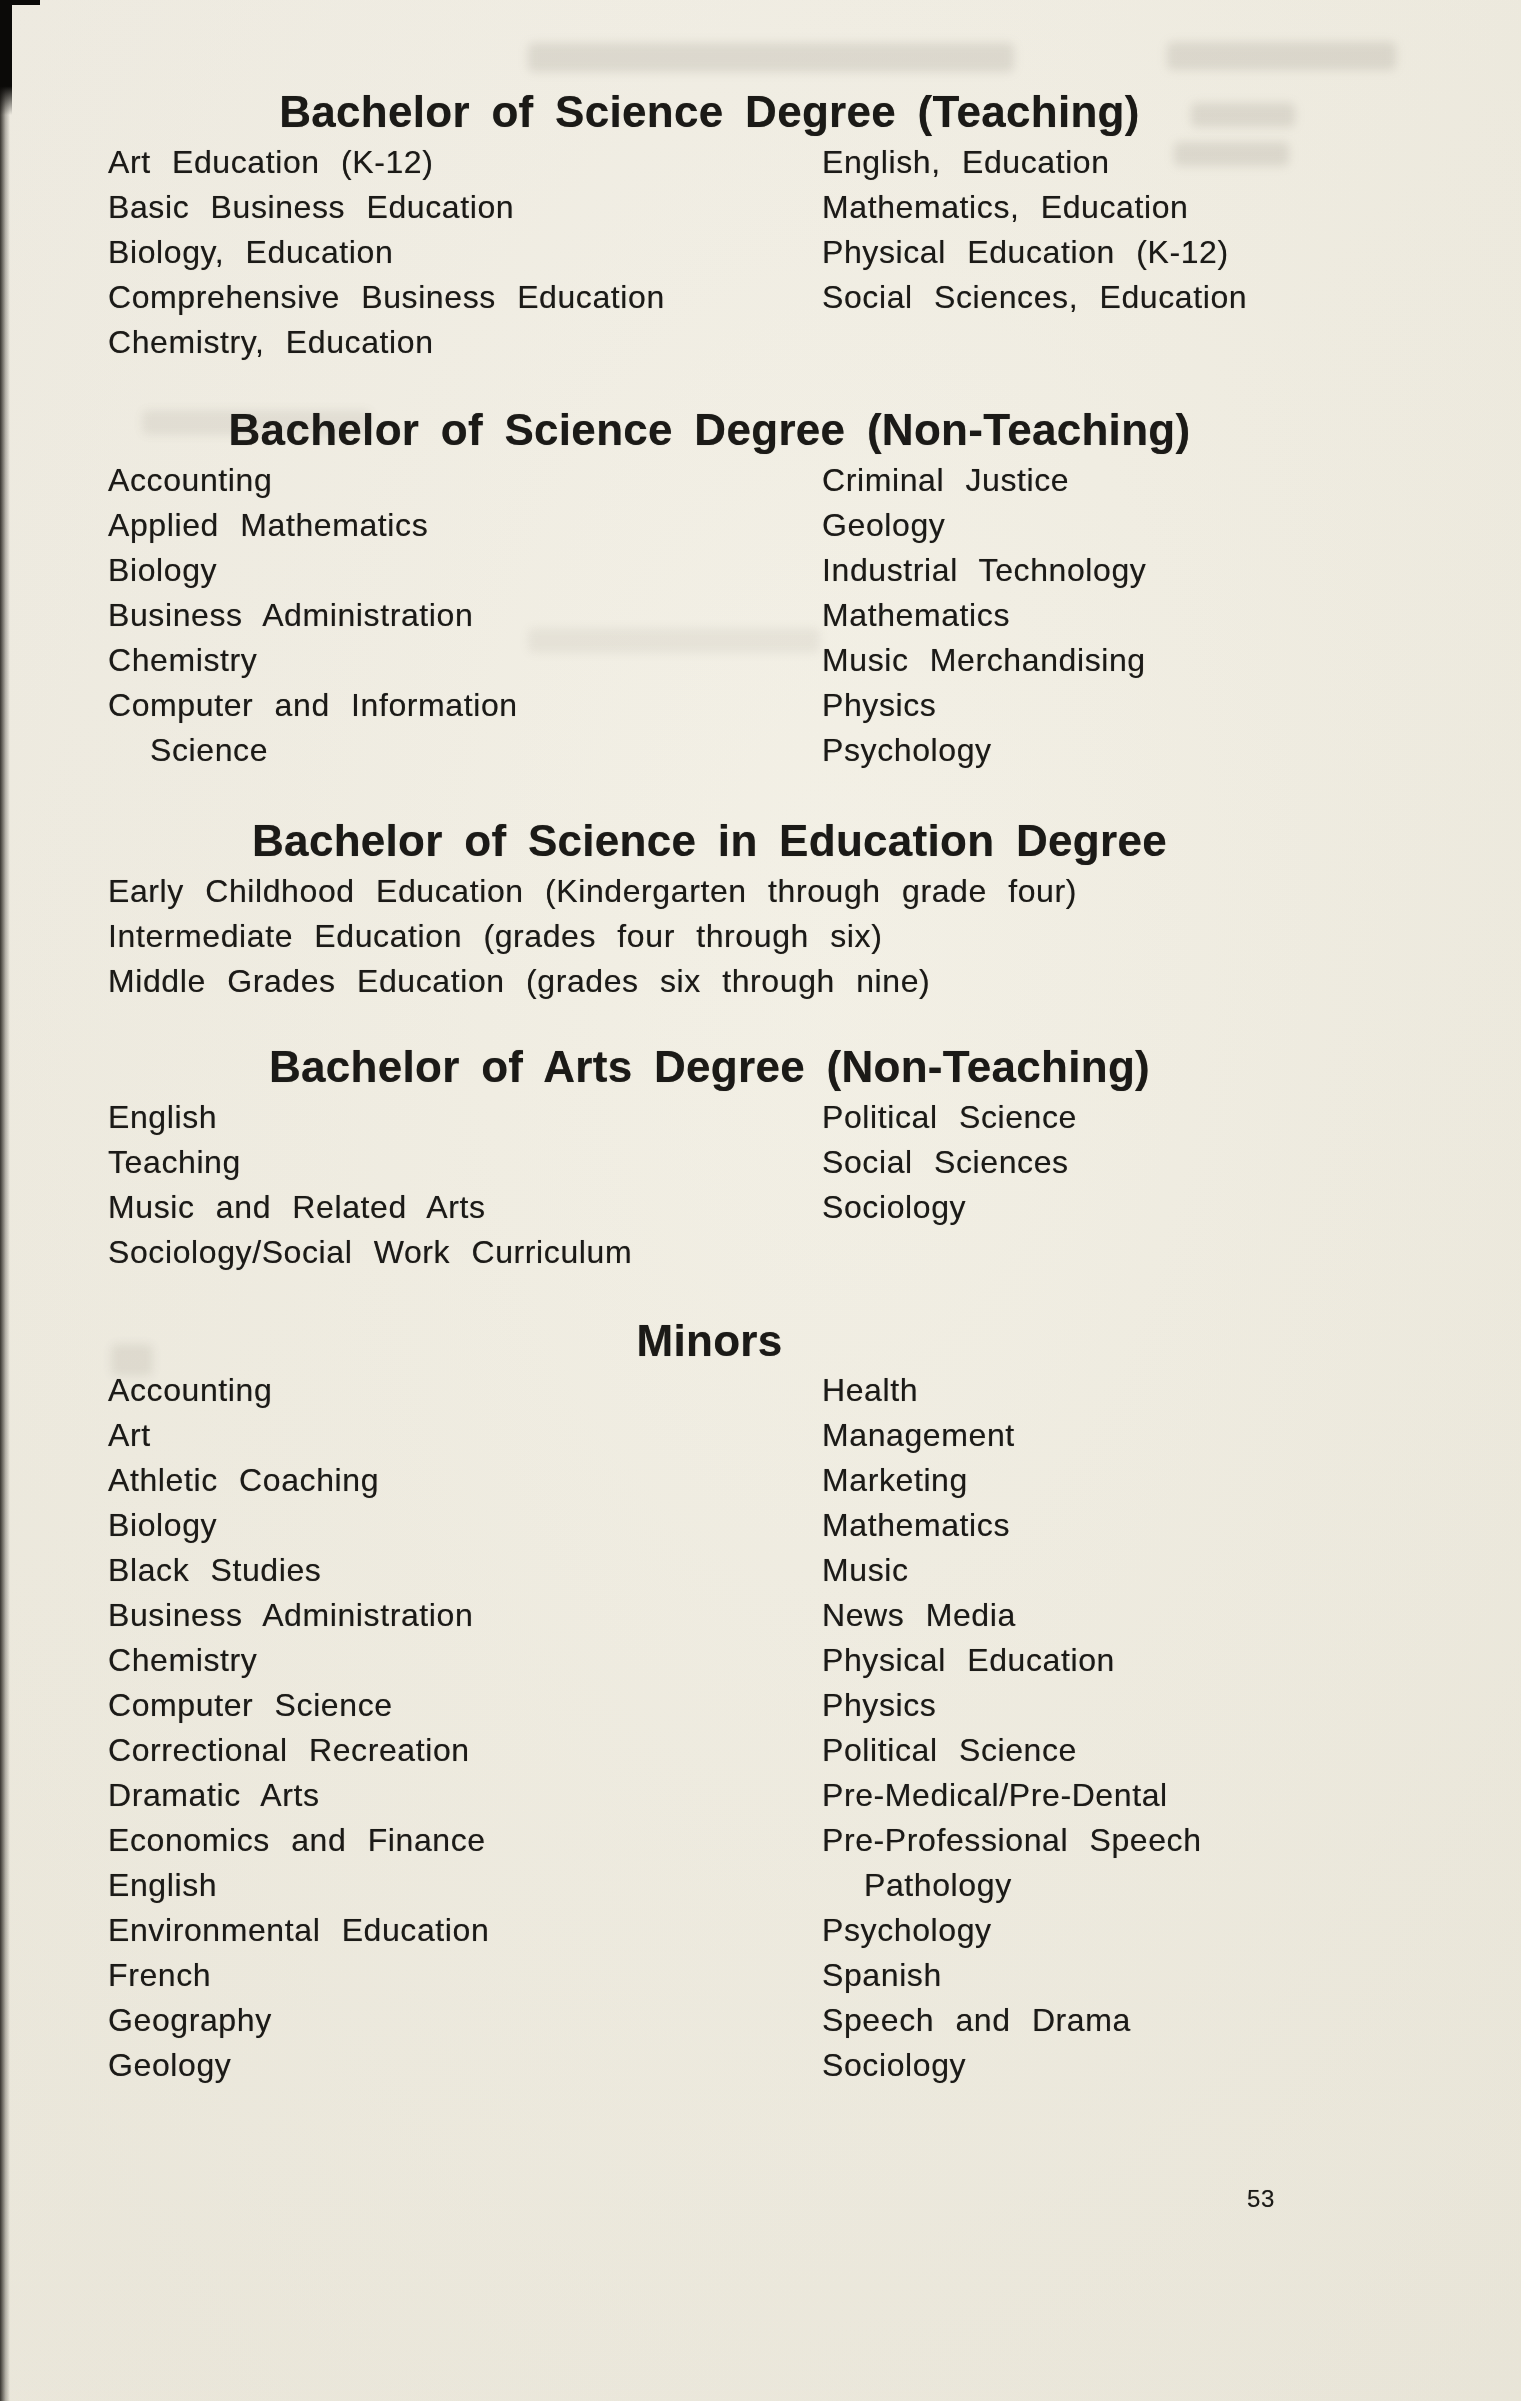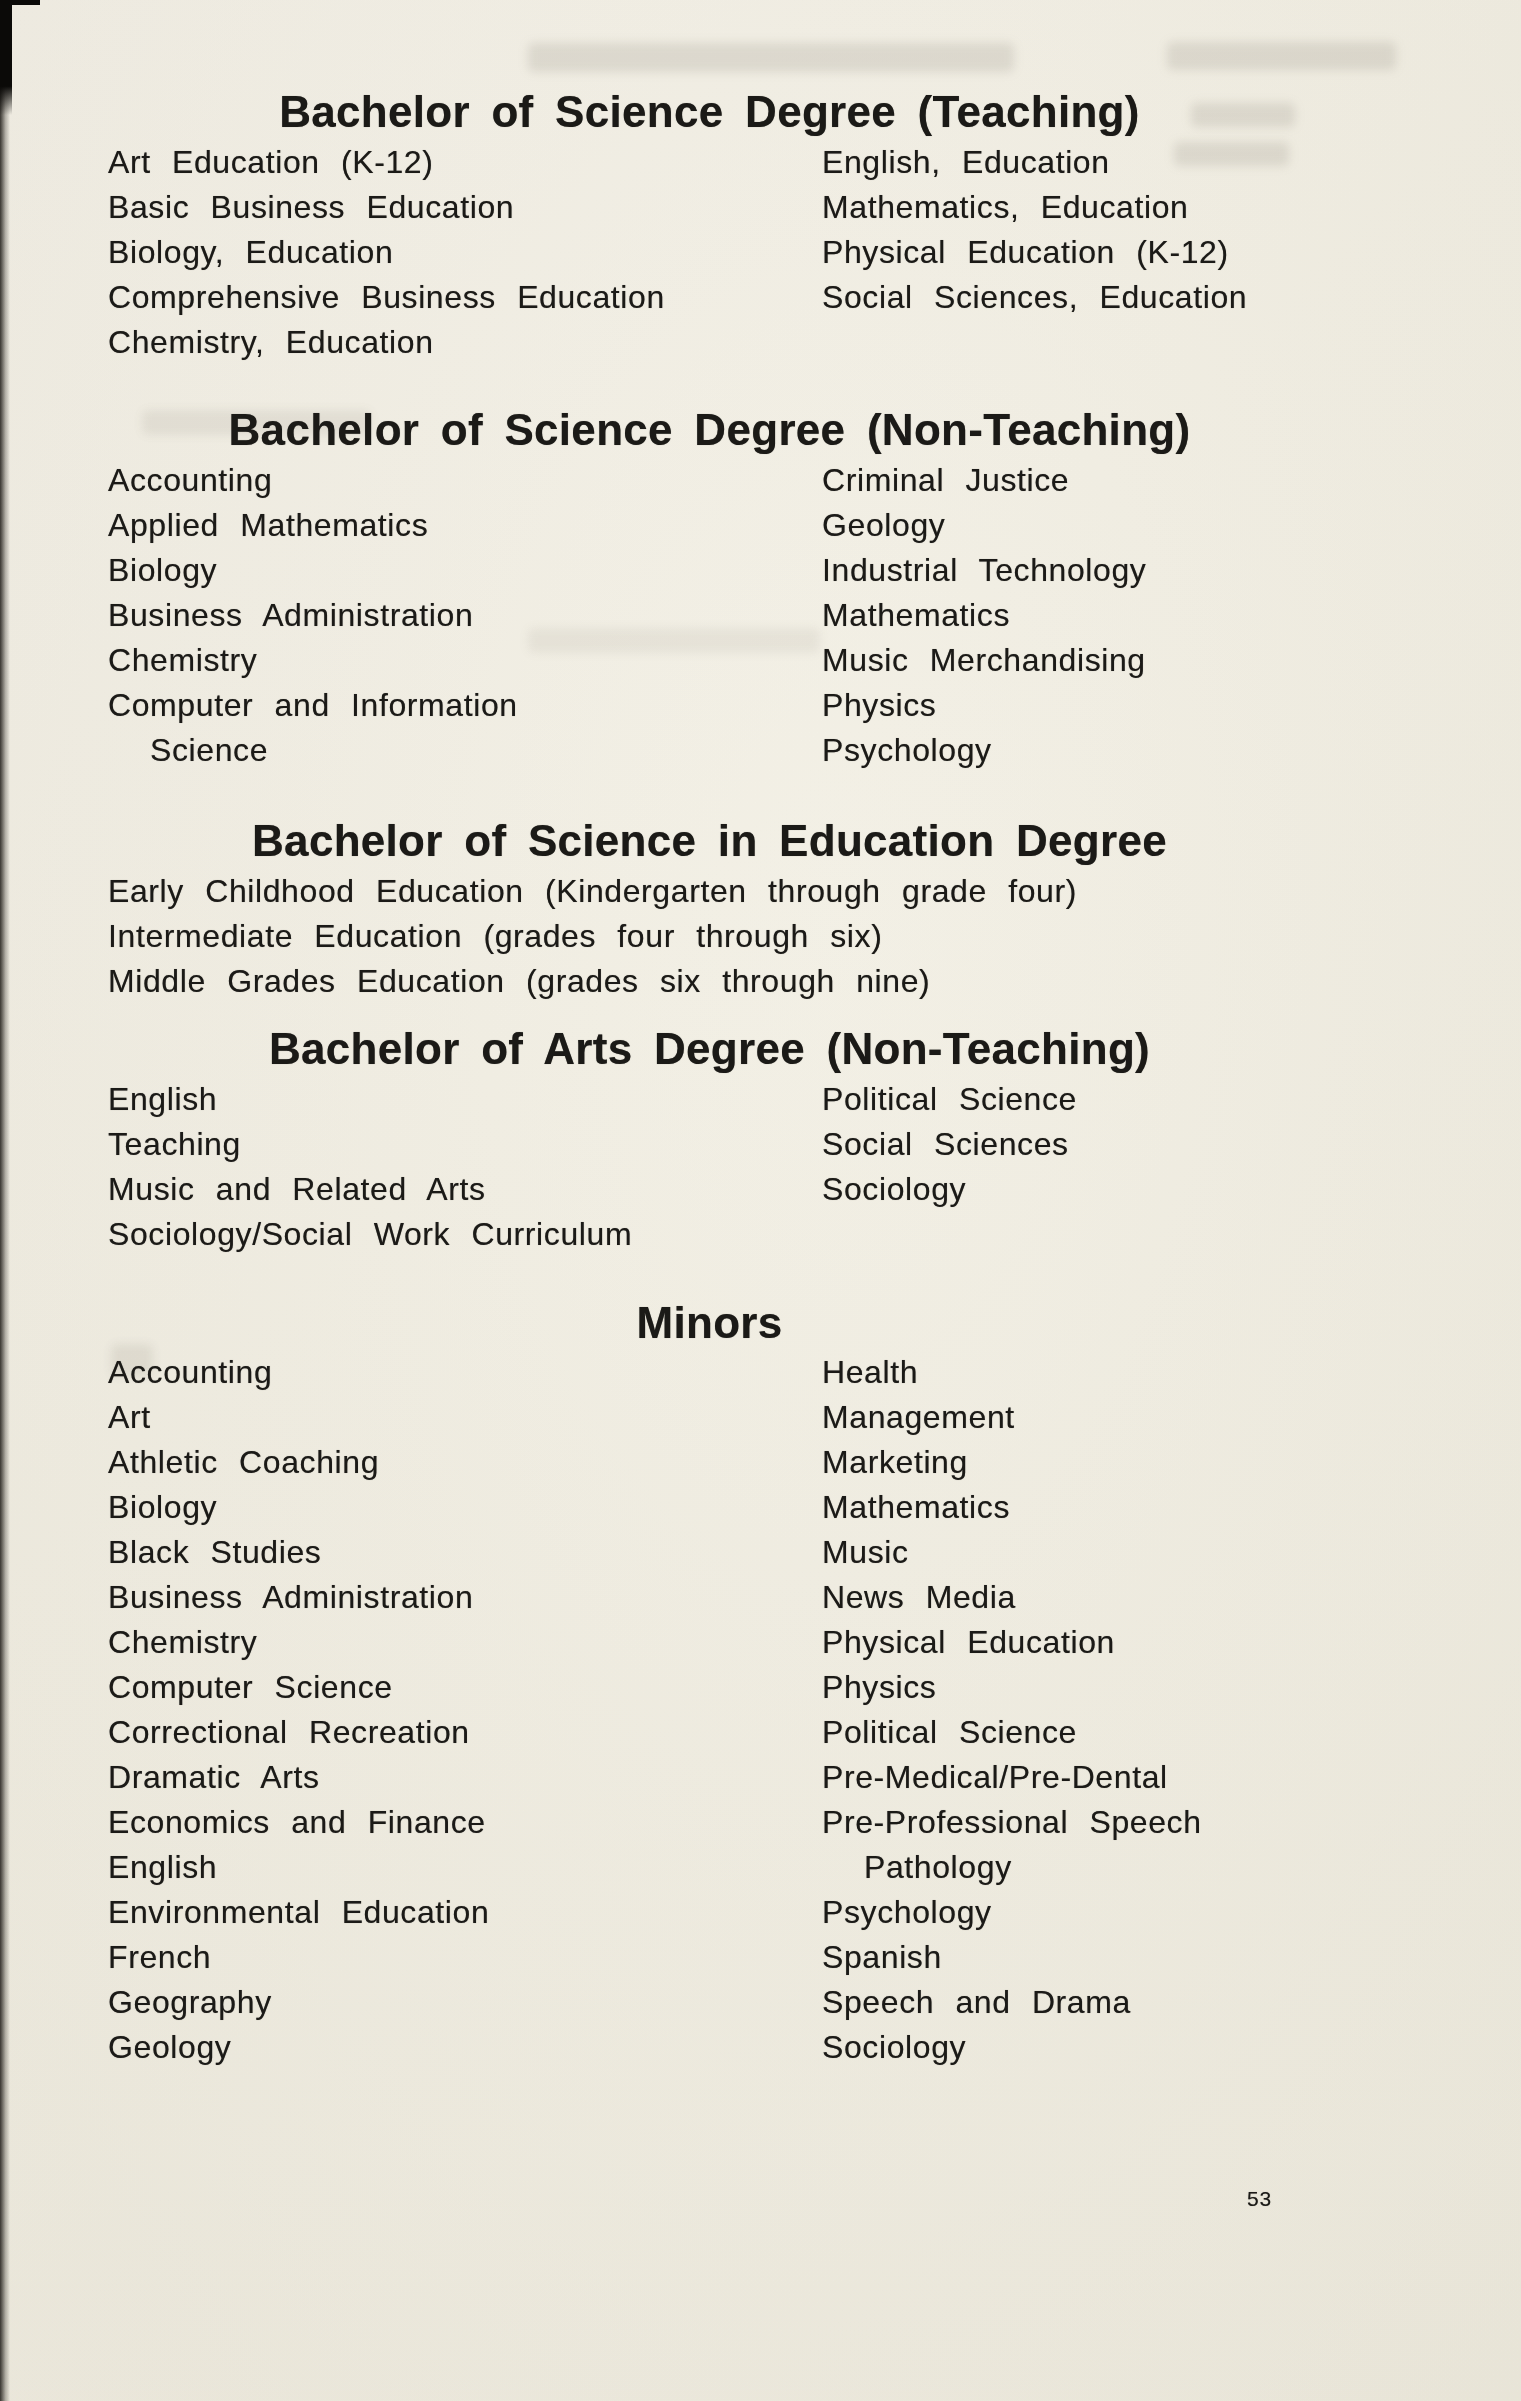--- a/index.html
+++ b/index.html
@@ -75,21 +75,21 @@
     font-size: 44px;
     font-weight: bold;
     line-height: 46px;
     letter-spacing: 0.3px;
     word-spacing: 9px;
     text-shadow: 0 0 0.7px rgba(20,18,15,0.55);
   }
   .h1 { margin-top: 89px; }
   .h2 { margin-top: 42px; }
   .h3 { margin-top: 45px; }
-  .h4 { margin-top: 22px; }
+  .h4 { margin-top: 40px; }
   .h5 { margin-top: 43px; }
 
   .cols {
     display: flex;
     margin-top: 4.9px;
   }
   ul.proglist {
     list-style: none;
     margin: 0;
     padding: 0;
@@ -101,21 +101,21 @@
     text-shadow: 0 0 0.7px rgba(20,18,15,0.5);
   }
   .col-left  { width: 714px; flex: 0 0 714px; }
   .col-right { flex: 1; }
   li.indent { padding-left: 42px; }
 
   .page-number {
     position: absolute;
     left: 1247px;
     top: 2178px;
-    font-size: 21px;
+    font-size: 24px;
     line-height: 42px;
     letter-spacing: 0.7px;
     z-index: 2;
     text-shadow: 0 0 0.7px rgba(20,18,15,0.5);
     text-align: right;
   }
 </style>
 </head>
 <body>
 

